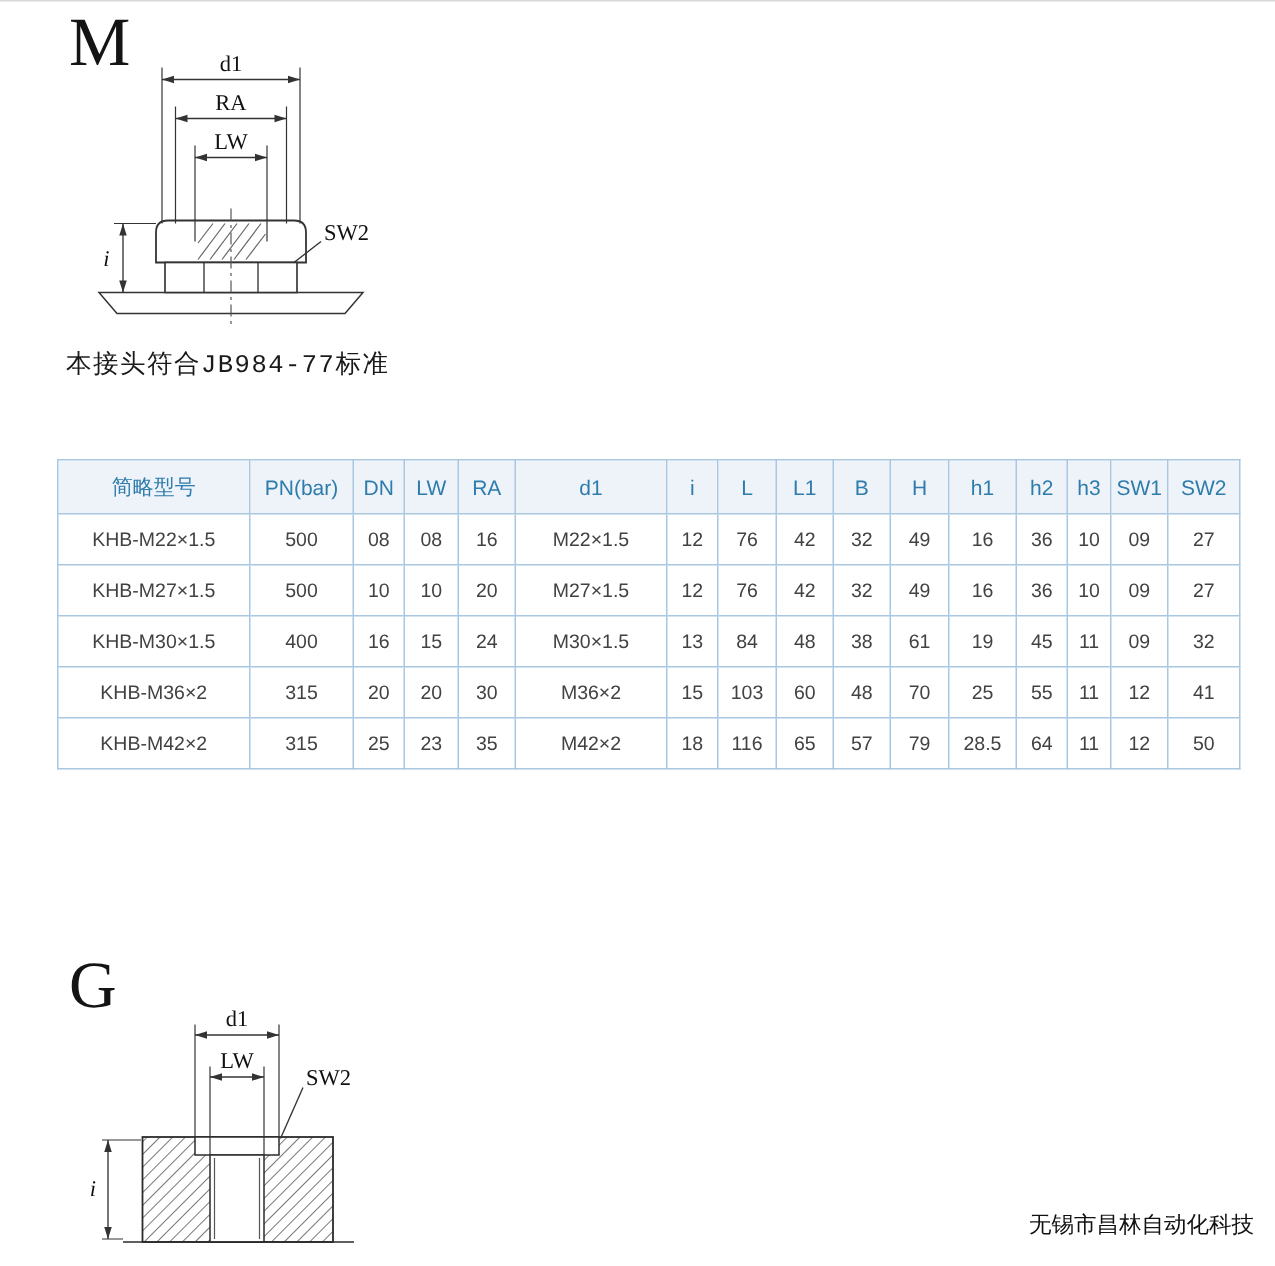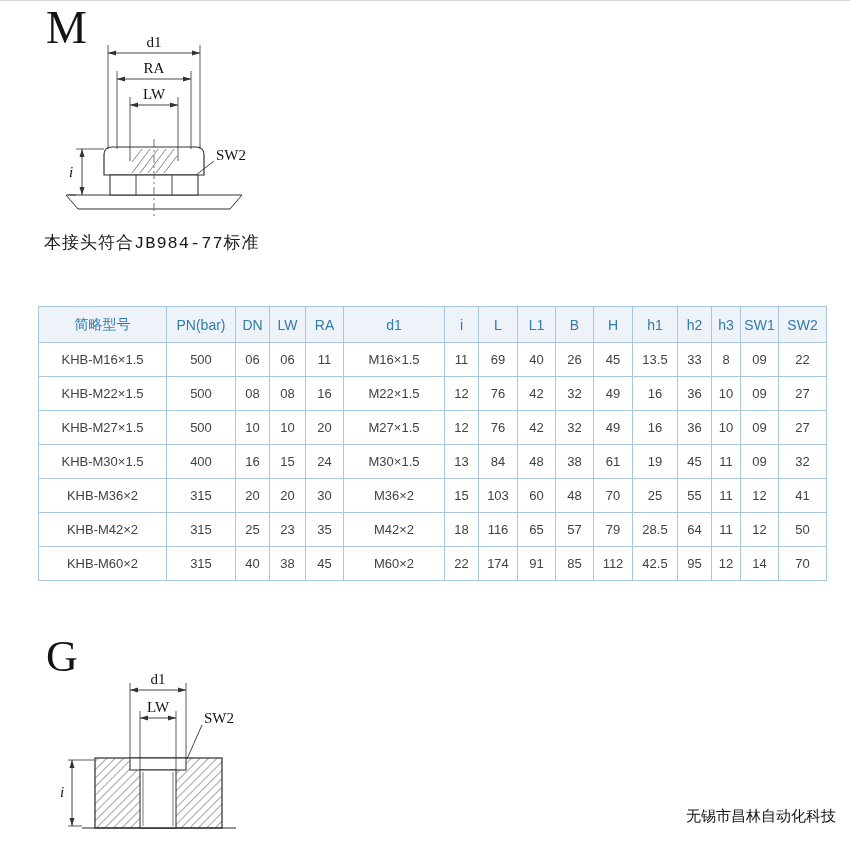--- a/index.html
+++ b/index.html
@@ -129,38 +129,20 @@
           <th>H</th>
           <th>h1</th>
           <th>h2</th>
           <th>h3</th>
           <th>SW1</th>
           <th>SW2</th>
         </tr>
       </thead>
     <tbody>
         <tr>
-          <td>KHB-M16×1.5</td>
-          <td>500</td>
-          <td>06</td>
-          <td>06</td>
-          <td>11</td>
-          <td>M16×1.5</td>
-          <td>11</td>
-          <td>69</td>
-          <td>40</td>
-          <td>26</td>
-          <td>45</td>
-          <td>13.5</td>
-          <td>33</td>
-          <td>8</td>
-          <td>09</td>
-          <td>22</td>
-        </tr>
-        <tr>
           <td>KHB-M22×1.5</td>
           <td>500</td>
           <td>08</td>
           <td>08</td>
           <td>16</td>
           <td>M22×1.5</td>
           <td>12</td>
           <td>76</td>
           <td>42</td>
           <td>32</td>
@@ -236,38 +218,20 @@
           <td>116</td>
           <td>65</td>
           <td>57</td>
           <td>79</td>
           <td>28.5</td>
           <td>64</td>
           <td>11</td>
           <td>12</td>
           <td>50</td>
         </tr>
-        <tr>
-          <td>KHB-M60×2</td>
-          <td>315</td>
-          <td>40</td>
-          <td>38</td>
-          <td>45</td>
-          <td>M60×2</td>
-          <td>22</td>
-          <td>174</td>
-          <td>91</td>
-          <td>85</td>
-          <td>112</td>
-          <td>42.5</td>
-          <td>95</td>
-          <td>12</td>
-          <td>14</td>
-          <td>70</td>
-        </tr>
       </tbody>
   </table>
 
 
   <div id="heading-g" class="heading">G</div>
 
   <svg id="drawing-g" class="drawing" width="235" height="178" viewBox="0 0 235 178">
     <defs>
       <pattern id="hatchG" width="6" height="6" patternUnits="userSpaceOnUse" patternTransform="rotate(45)">
         <line x1="0" y1="0" x2="0" y2="6" stroke="#4a4a4a" stroke-width="1"></line>

